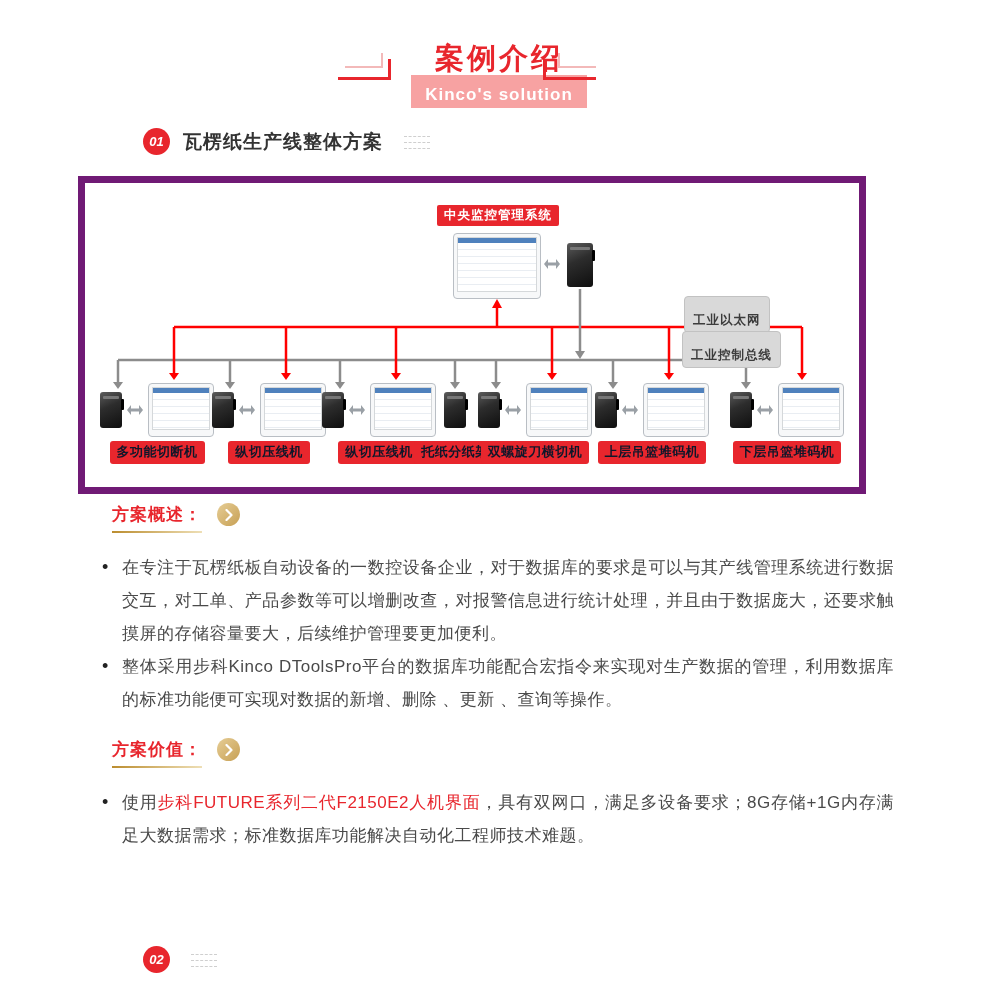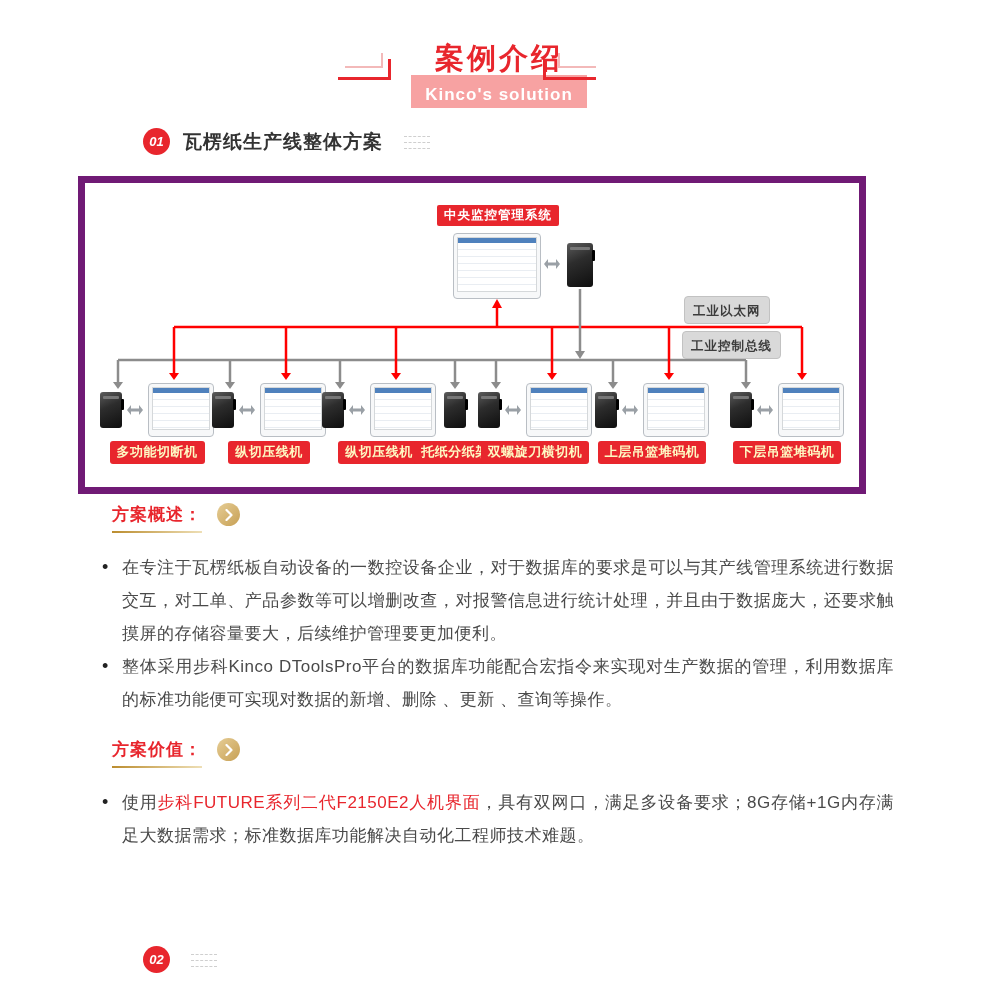--- a/index.html
+++ b/index.html
@@ -60,28 +60,28 @@
   .plc::before{content:"";position:absolute;top:4px;left:3px;right:3px;height:3px;
                background:#777;border-radius:1px;}
   .plc::after{content:"";position:absolute;right:-2px;top:7px;width:3px;height:11px;
               background:#000;border-radius:1px;}
   .plc-central{position:absolute;left:482px;top:60px;width:26px;height:44px;}
 
   .duplex{flex:0 0 16px;display:flex;align-items:center;justify-content:center;}
   .duplex-central{position:absolute;left:459px;top:76px;}
 
   .net-label{position:absolute;background:#d9d9d9;border:1px solid #c2c2c2;border-radius:4px;
-             color:#3c3c3c;font-size:12.5px;font-weight:bold;padding:6px 8px 3px;
+             color:#3c3c3c;font-size:12.5px;font-weight:bold;padding:15px 8px 3px;
              white-space:nowrap;letter-spacing:1px;}
   .net-ethernet{left:599px;top:113px;}
   .net-bus{left:597px;top:148px;}
 
   .station{position:absolute;top:198px;text-align:center;}
   .station .devices{display:flex;align-items:center;justify-content:center;gap:5px;height:58px;}
-  .station .mlabel{display:inline-block;margin-top:2px;background:#e8262d;color:#fef9c3;
+  .station .mlabel{display:inline-block;margin-top:2px;background:#e8262d;color:#0f172a;
                    font-size:13px;font-weight:bold;padding:2px 7px 3px;border-radius:3px;
                    white-space:nowrap;letter-spacing:0.5px;}
 
   
   .content-head{position:absolute;left:112px;display:flex;align-items:flex-start;gap:15px;}
   .content-head .txt{color:#e8262d;font-weight:bold;font-size:17px;letter-spacing:1px;
                      position:relative;padding-bottom:7px;}
   .content-head .txt::after{content:"";position:absolute;left:0;bottom:0;width:100%;height:2px;
                      background:linear-gradient(90deg,#bb8d2f,#eedfb6);}
   .go-btn{width:23px;height:23px;border-radius:50%;border:none;cursor:pointer;

